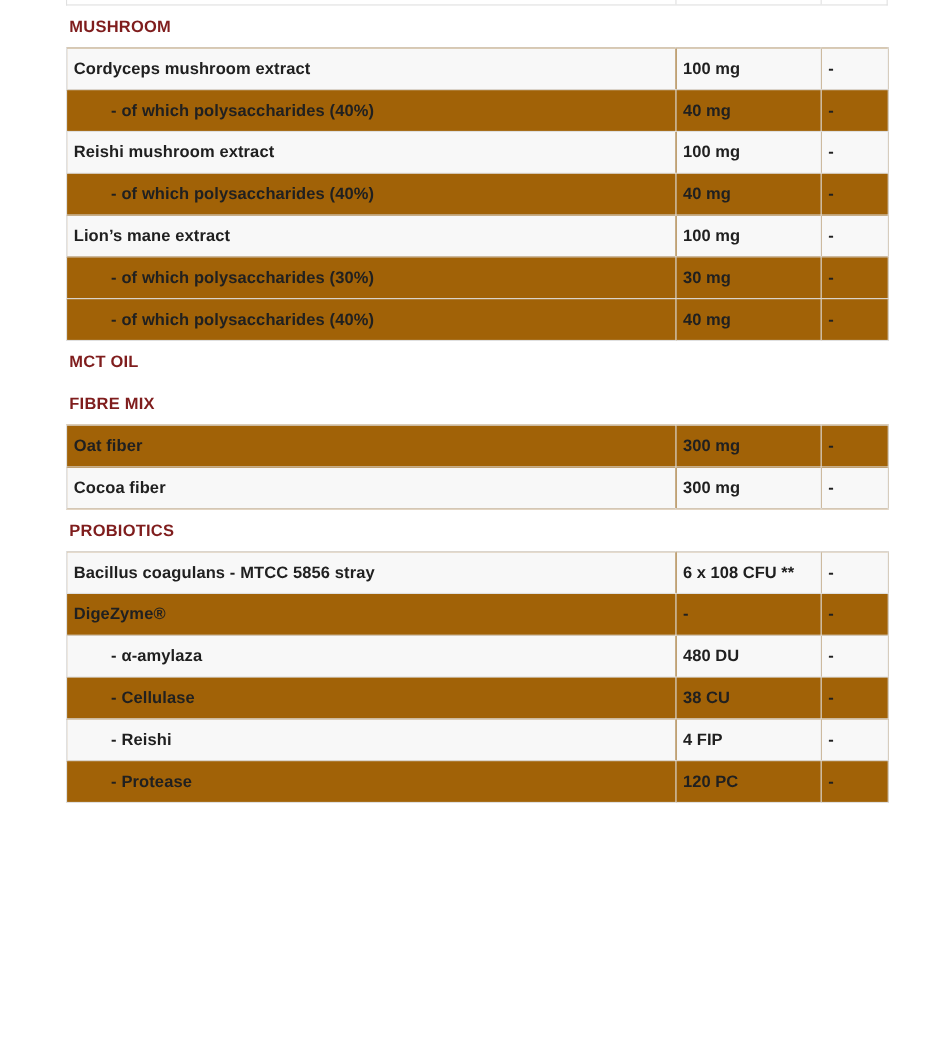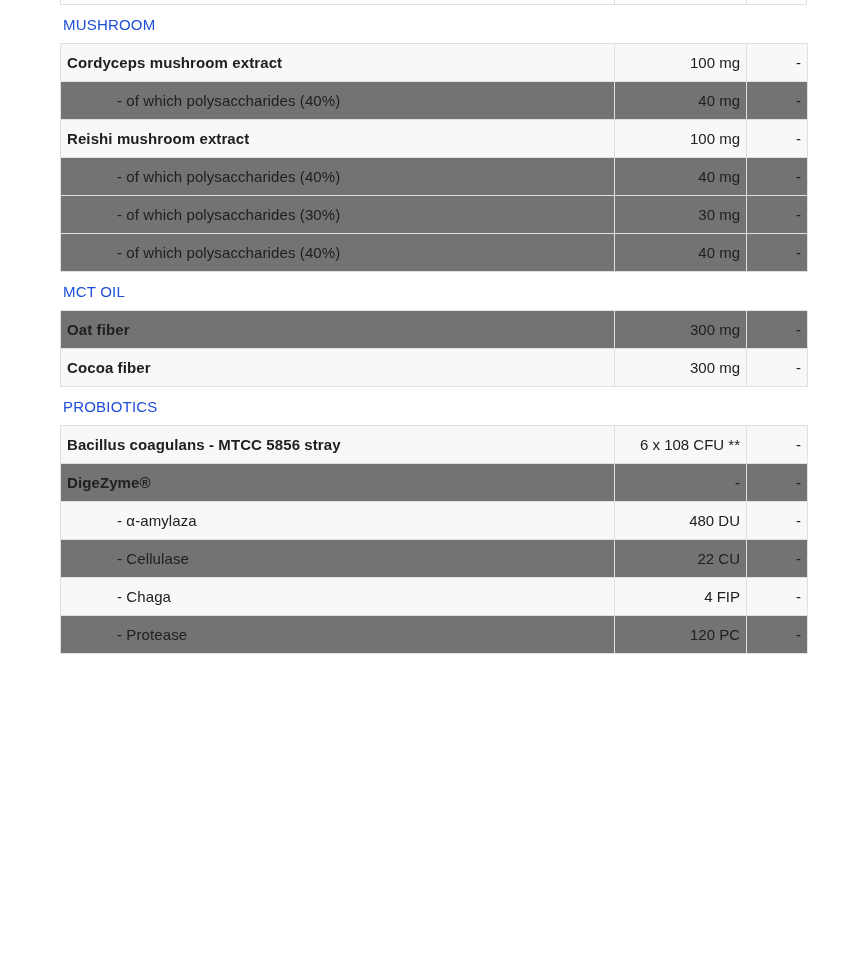--- a/index.html
+++ b/index.html
@@ -20,41 +20,41 @@
     border-left:1px solid var(--bc);
     border-right:1px solid var(--bc);
     border-bottom:1px solid var(--bc);
   }
   .frag .div1,.frag .div2{position:absolute;top:0;bottom:0;width:1px;background:var(--bc);}
   .frag .div1{left:553px;}
   .frag .div2{left:685px;}
 
   .sec-title{
     margin-left:63px;height:38px;display:flex;align-items:center;
-    font-size:15px;font-weight:400;letter-spacing:.2px;color:#1d4ed8;
+    font-size:15px;font-weight:700;letter-spacing:.2px;color:#7f1d1d;
   }
 
   table{
     margin-left:60px;width:747px;
     border-collapse:collapse;table-layout:fixed;
-    background:#737373;
+    background:#a16207;
   }
   col.c1{width:554px;}
   col.c2{width:132px;}
   col.c3{width:61px;}
   td{
     border:1px solid var(--bc);
     height:38px;vertical-align:middle;
     font-size:15px;color:#202020;
     padding:0 6px;
     overflow:hidden;white-space:nowrap;
   }
   td.name{font-weight:700;letter-spacing:.1px;}
-  td.name.sub{font-weight:400;padding-left:56px;}
-  td.amt,td.rda{font-weight:400;text-align:right;}
+  td.name.sub{font-weight:700;padding-left:40px;}
+  td.amt,td.rda{font-weight:700;}
   tr.stripe td{background:#f8f8f8;}
 </style>
 </head>
 <body>
 
 <div class="page">
 
   <div class="frag">
     <span class="div1"></span>
     <span class="div2"></span>
@@ -83,37 +83,43 @@
             <tr class="stripe">
     <td class="name">Reishi mushroom extract</td>
     <td class="amt">100 mg</td>
     <td class="rda">-</td>
   </tr>
             <tr>
     <td class="name sub">- of which polysaccharides (40%)</td>
     <td class="amt">40 mg</td>
     <td class="rda">-</td>
   </tr>
+            <tr class="stripe">
+    <td class="name">Lion’s mane extract</td>
+    <td class="amt">100 mg</td>
+    <td class="rda">-</td>
+  </tr>
             <tr>
     <td class="name sub">- of which polysaccharides (30%)</td>
     <td class="amt">30 mg</td>
     <td class="rda">-</td>
   </tr>
             <tr>
     <td class="name sub">- of which polysaccharides (40%)</td>
     <td class="amt">40 mg</td>
     <td class="rda">-</td>
   </tr>
           </tbody>
     </table>
   </section>
       <section>
     <div class="sec-title">MCT OIL</div>
   </section>
       <section>
+    <div class="sec-title">FIBRE MIX</div>
     <table>
       <colgroup>
         <col class="c1">
             <col class="c2">
             <col class="c3">
       </colgroup>
       <tbody>
             <tr>
     <td class="name">Oat fiber</td>
     <td class="amt">300 mg</td>
@@ -146,25 +152,25 @@
     <td class="amt">-</td>
     <td class="rda">-</td>
   </tr>
             <tr class="stripe">
     <td class="name sub">- α-amylaza</td>
     <td class="amt">480 DU</td>
     <td class="rda">-</td>
   </tr>
             <tr>
     <td class="name sub">- Cellulase</td>
-    <td class="amt">22 CU</td>
+    <td class="amt">38 CU</td>
     <td class="rda">-</td>
   </tr>
             <tr class="stripe">
-    <td class="name sub">- Chaga</td>
+    <td class="name sub">- Reishi</td>
     <td class="amt">4 FIP</td>
     <td class="rda">-</td>
   </tr>
             <tr>
     <td class="name sub">- Protease</td>
     <td class="amt">120 PC</td>
     <td class="rda">-</td>
   </tr>
           </tbody>
     </table>

